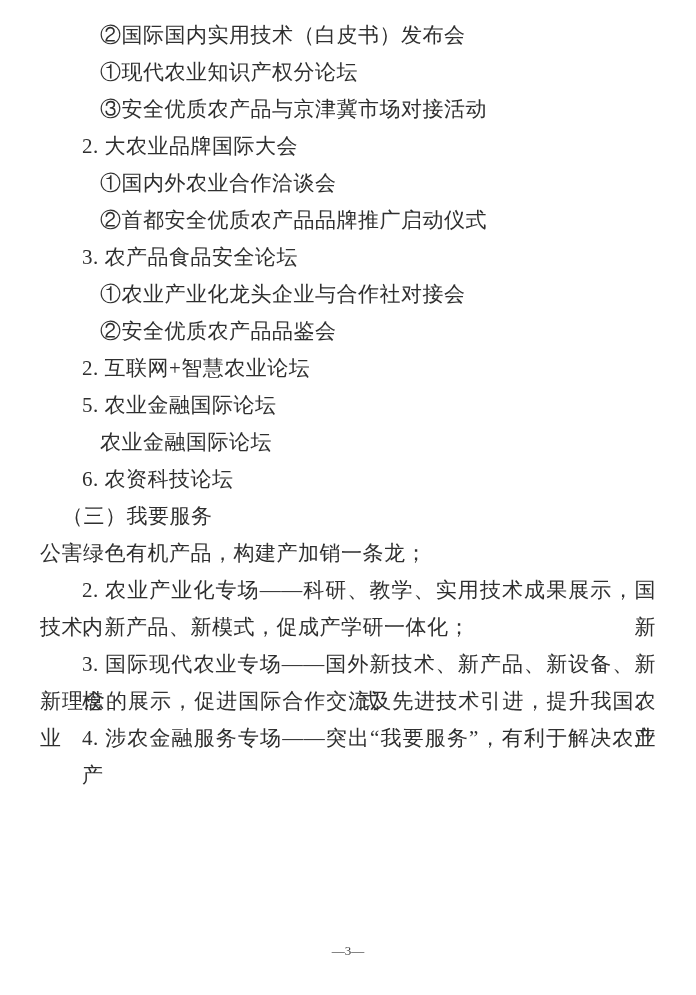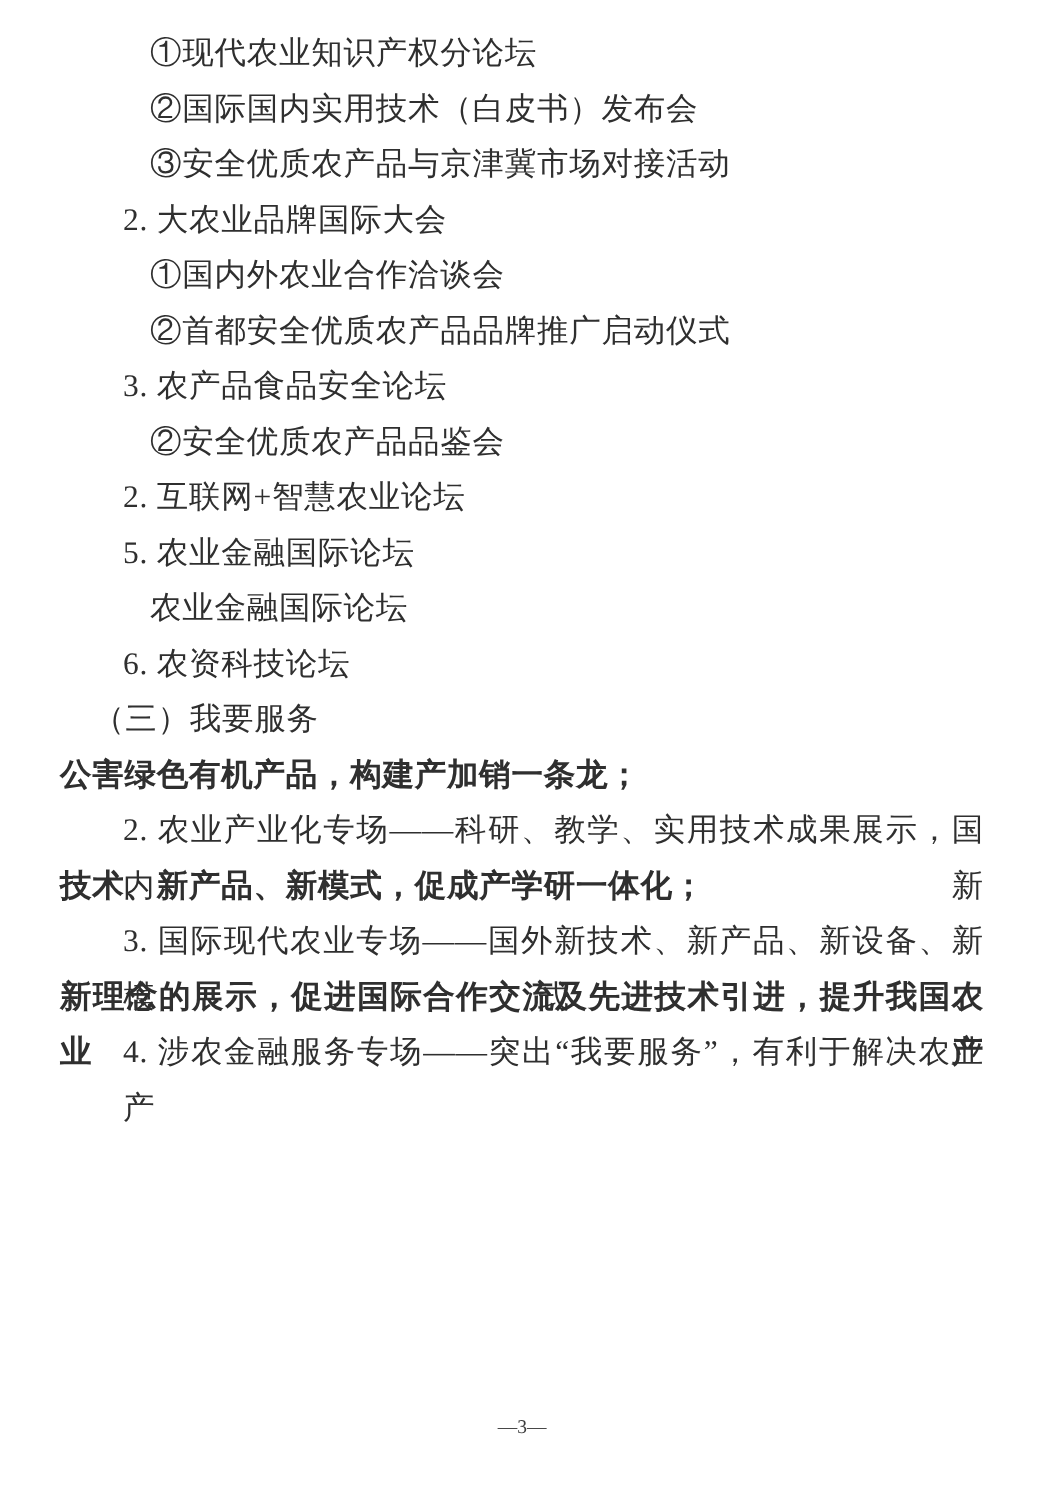--- a/index.html
+++ b/index.html
@@ -23,21 +23,21 @@
     width: 616px;
   }
   .line {
     height: 37px;
     line-height: 37px;
     font-size: 21px;
     letter-spacing: 0.5px;
     font-weight: 400;
   }
   
-  .ind-none  { padding-left: 0; font-weight: bold; }
+  .ind-none  { padding-left: 0; }
   .ind-num   { padding-left: 42px; }   
   .ind-circ  { padding-left: 60px; }   
   .ind-paren { padding-left: 22px; }   
   
   .j {
     text-align: justify;
     text-align-last: justify;
     text-justify: inter-character;
   }
   .footer {
@@ -49,27 +49,28 @@
     font-size: 13px;
     line-height: 18px;
     color: #3c3c3c;
   }
 </style>
 </head>
 <body>
 
 <div class="page">
   <div class="content">
+      <div class="line ind-circ">②国际国内实用技术（白皮书）发布会</div>
       <div class="line ind-circ">①现代农业知识产权分论坛</div>
-      <div class="line ind-circ">②国际国内实用技术（白皮书）发布会</div>
       <div class="line ind-circ">③安全优质农产品与京津冀市场对接活动</div>
       <div class="line ind-num">2. 大农业品牌国际大会</div>
       <div class="line ind-circ">①国内外农业合作洽谈会</div>
       <div class="line ind-circ">②首都安全优质农产品品牌推广启动仪式</div>
       <div class="line ind-num">3. 农产品食品安全论坛</div>
+      <div class="line ind-circ">①农业产业化龙头企业与合作社对接会</div>
       <div class="line ind-circ">②安全优质农产品品鉴会</div>
       <div class="line ind-num">2. 互联网+智慧农业论坛</div>
       <div class="line ind-num">5. 农业金融国际论坛</div>
       <div class="line ind-circ">农业金融国际论坛</div>
       <div class="line ind-num">6. 农资科技论坛</div>
       <div class="line ind-paren">（三）我要服务</div>
       <div class="line ind-none">公害绿色有机产品，构建产加销一条龙；</div>
       <div class="line ind-num j">2. 农业产业化专场——科研、教学、实用技术成果展示，国内新</div>
       <div class="line ind-none">技术、新产品、新模式，促成产学研一体化；</div>
       <div class="line ind-num j">3. 国际现代农业专场——国外新技术、新产品、新设备、新模式、</div>

